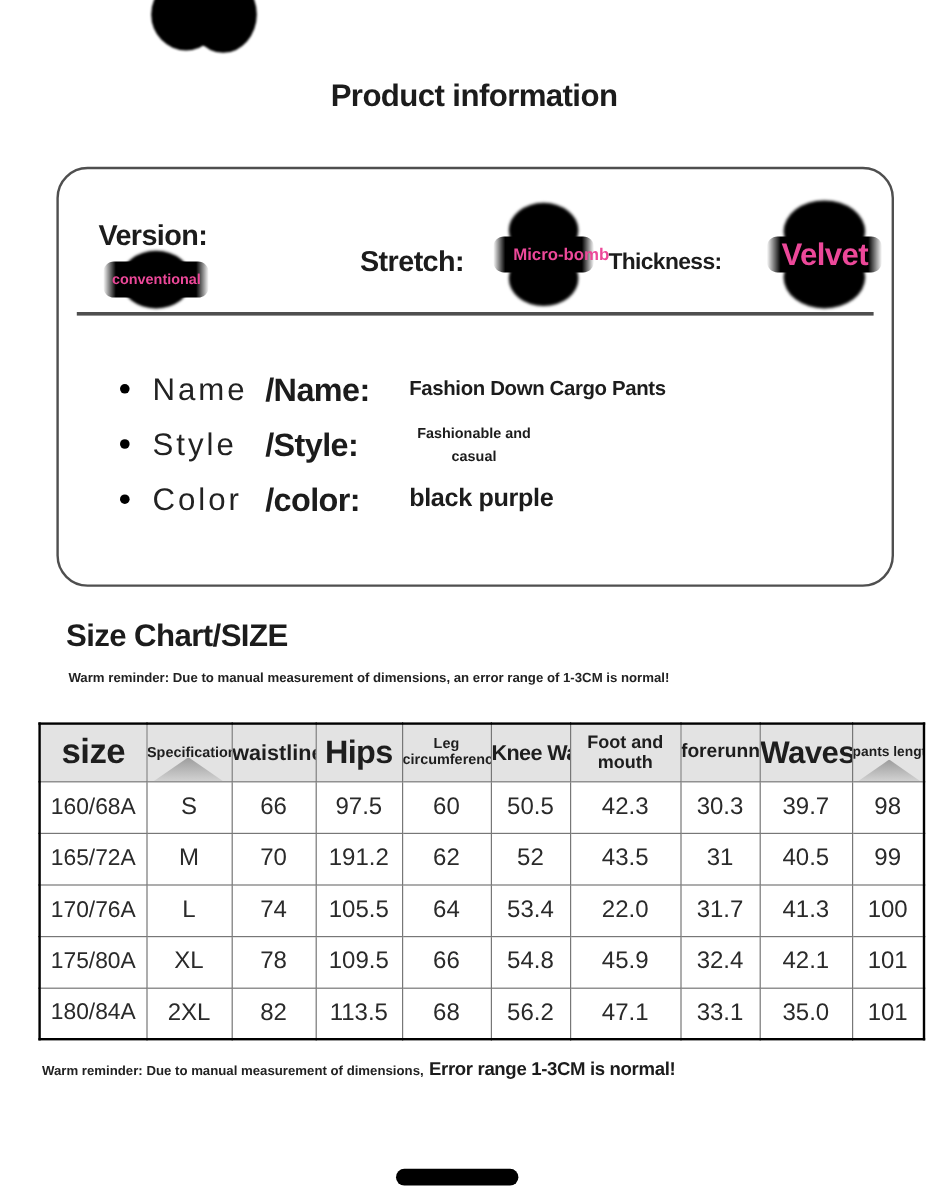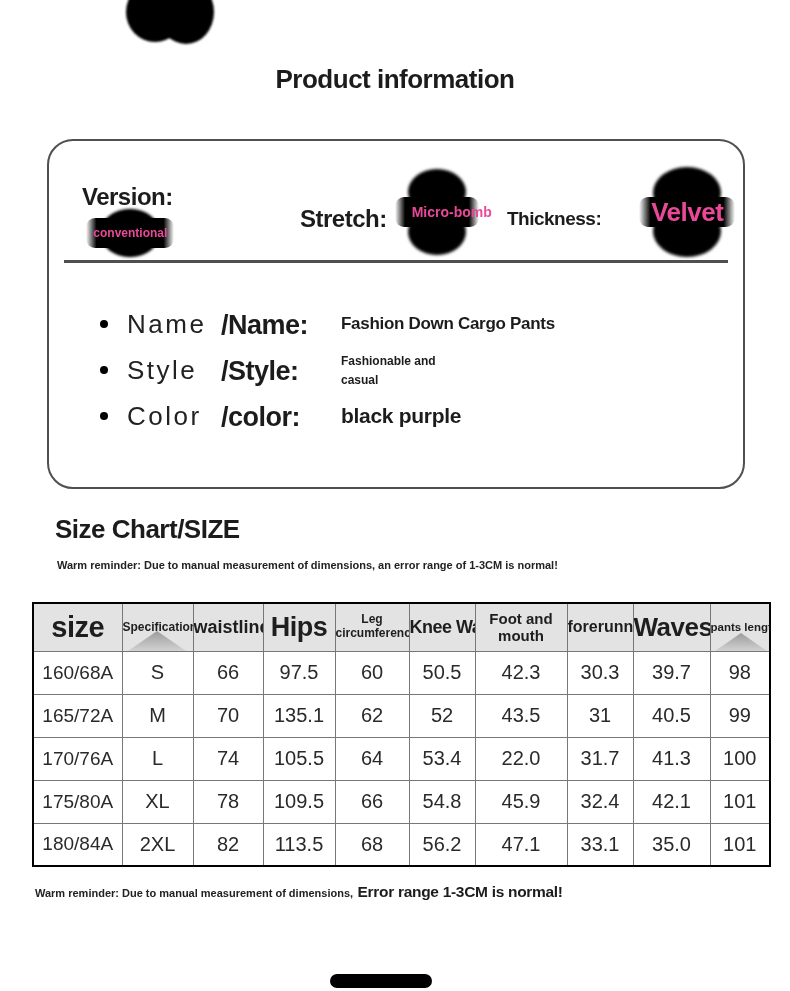--- a/index.html
+++ b/index.html
@@ -26,21 +26,21 @@
   
   .info-card {
     position:absolute; left:47px; top:139px; width:698px; height:350px;
     border:2px solid #4f4f4f; border-radius:26px; background:#fff;
   }
   .card-divider { position:absolute; left:15px; right:15px; top:119px; height:3px; background:#4f4f4f; }
 
   .spec-group { position:absolute; top:28px; height:86px; display:flex; align-items:center; }
   .spec-group .spec-label { font-weight:bold; letter-spacing:-0.5px; margin-top:14px; white-space:nowrap; }
   .g0 { left:33px;flex-direction:column; }  .g0 .spec-label { font-size:24px; margin-right:6px; }
-  .g1 { left:251px; } .g1 .spec-label { font-size:24px; margin-right:12px; }
+  .g1 { left:251px; } .g1 .spec-label { font-size:24px; margin-right:28px; }
   .g2 { left:458px;gap:36px; } .g2 .spec-label { font-size:19px; margin-right:6px; }
 
   .blob { position:relative; display:flex; align-items:center; justify-content:center; }
   .g0 .blob { width:80px; height:86px; }
   .g1 .blob { width:76px; height:86px; }
   .g2 .blob { width:88px; height:90px; }
   .blob .ell { position:absolute; left:50%; background:#000; border-radius:50%; filter:blur(1.5px); }
   .g0 .ell, .g1 .ell { width:58px; height:46px; }
   .g2 .ell { width:68px; height:52px; }
   .blob .ell.top    { top:0;    transform:translateX(-50%); }
@@ -61,21 +61,21 @@
   .attr-name {
     position:absolute; left:78px; top:0; line-height:34px;
     font-size:26px; letter-spacing:2.5px; color:#222; font-weight:400;
   }
   .attr-key {
     position:absolute; left:172px; top:0; line-height:36px;
     font-size:27px; font-weight:bold; letter-spacing:-0.5px;
   }
   .attr-value { position:absolute; left:292px; top:0; line-height:34px; font-weight:bold; }
   .r0 .attr-value { font-size:17px; letter-spacing:-0.3px; }
-  .r1 .attr-value { font-size:12px; width:108px; line-height:19px; top:-1px;
+  .r1 .attr-value { font-size:12px; width:108px; text-align:center; line-height:19px; top:-1px;
                     display:flex; align-items:center; justify-content:center; height:38px; }
   .r2 .attr-value { font-size:21px; letter-spacing:-0.3px; }
 
   
   .chart-heading { position:absolute; left:55px; top:514px; font-size:26px; font-weight:bold; letter-spacing:-0.5px; }
   .chart-reminder { position:absolute; left:57px; top:559px; font-size:11px; font-weight:bold; color:#222; }
 
   .table-wrap { position:absolute; left:32px; top:602px; width:738px; }
   table { border-collapse:collapse; table-layout:fixed; width:738px; }
   th, td { border:1px solid #777; text-align:center; vertical-align:middle; padding:0; overflow:hidden; }
@@ -219,21 +219,21 @@
           <td class="col-5">50.5</td>
           <td class="col-6">42.3</td>
           <td class="col-7">30.3</td>
           <td class="col-8">39.7</td>
           <td class="col-9">98</td>
         </tr>
         <tr>
           <td class="col-0">165/72A</td>
           <td class="col-1">M</td>
           <td class="col-2">70</td>
-          <td class="col-3">135.1</td>
+          <td class="col-3">191.2</td>
           <td class="col-4">62</td>
           <td class="col-5">52</td>
           <td class="col-6">43.5</td>
           <td class="col-7">31</td>
           <td class="col-8">40.5</td>
           <td class="col-9">99</td>
         </tr>
         <tr>
           <td class="col-0">170/76A</td>
           <td class="col-1">L</td>

